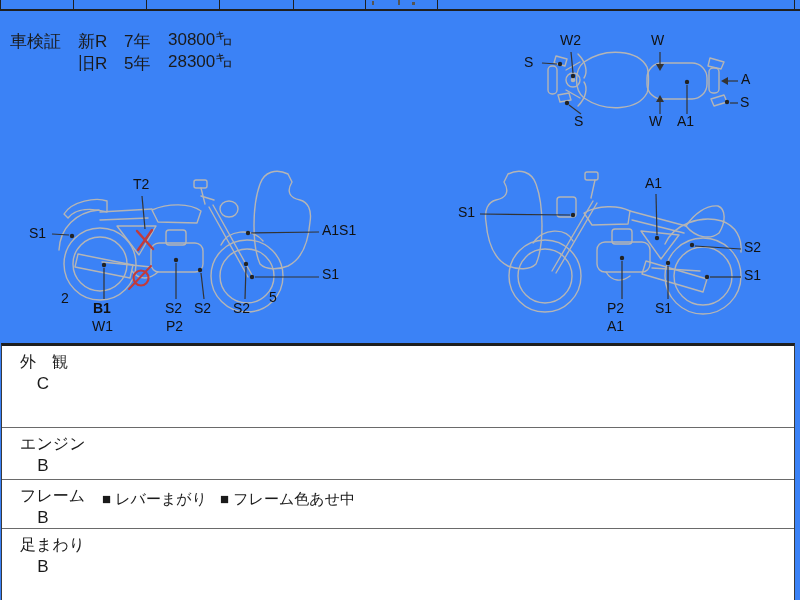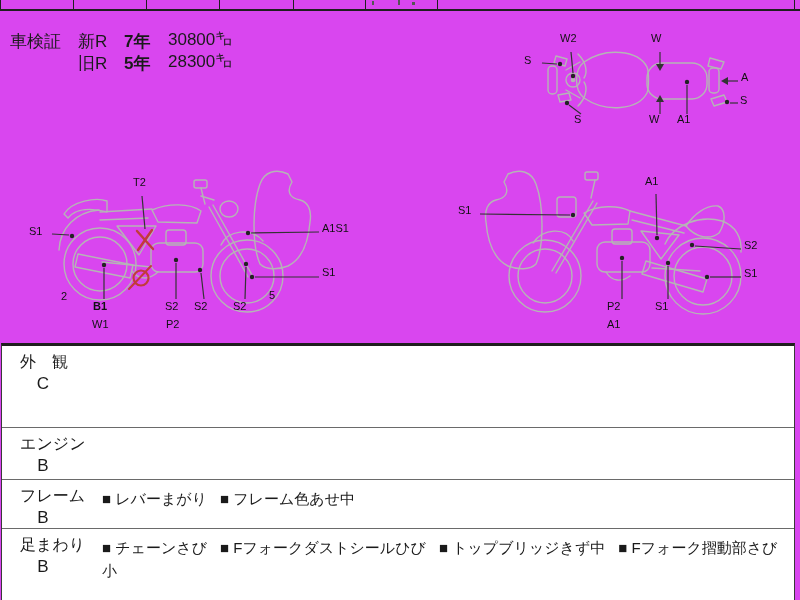--- a/index.html
+++ b/index.html
@@ -1,34 +1,34 @@
 <!DOCTYPE html>
 <html><head>
 <meta charset="utf-8">
 <style>
   html,body{margin:0;padding:0;background:#fff;}
   .screen{
-    position:relative;width:800px;height:600px;background:#d946ef;overflow:hidden;
+    position:relative;width:800px;height:600px;background:#3b82f6;overflow:hidden;
     font-family:"Liberation Sans","DejaVu Sans",sans-serif;color:#1a1a1a;
   }
   
   .topstrip{position:absolute;top:0;left:0;width:800px;height:9px;border-bottom:2px solid #1f1f1f;}
   .topstrip .vline{position:absolute;top:0;height:9px;width:1px;background:#1f1f1f;}
   .topstrip .speck{position:absolute;background:#555;}
   
   .vehicle-header{position:absolute;top:28px;left:10px;font-size:17px;}
   .vehicle-title{position:absolute;top:2px;left:0;white-space:nowrap;}
   .vehicle-line{position:absolute;left:68px;display:flex;white-space:nowrap;}
   .vehicle-line .era{width:46px;}
-  .vehicle-line .years{width:44px;font-weight:bold;}
+  .vehicle-line .years{width:44px;}
   .vl-1{top:2px;} .vl-2{top:24px;}
   
   .stage{position:absolute;top:0;left:0;width:800px;height:600px;}
   .stage svg{position:absolute;top:0;left:0;}
-  .diagram-label{position:absolute;font-size:11px;line-height:1;color:#111;white-space:nowrap;}
+  .diagram-label{position:absolute;font-size:14px;line-height:1;color:#111;white-space:nowrap;}
   
   .report{
     position:absolute;top:343px;left:1px;width:794px;height:257px;
     border-top:3px solid #1f1f1f;border-left:1px solid #3a3a3a;border-right:1px solid #3a3a3a;
     box-sizing:border-box;background:#fff;
   }
   .report-row{position:relative;box-sizing:border-box;border-bottom:1px solid #6a6a6a;}
   .report-row:last-child{border-bottom:none;}
   .row-exterior{height:82px;} .row-engine{height:52px;} .row-frame{height:49px;} .row-underc{height:76px;}
   .row-label{position:absolute;left:18px;top:6px;font-size:16px;white-space:nowrap;}
@@ -243,17 +243,16 @@
       <div class="row-grade">B</div>
     </div>
     <div class="report-row row-frame">
       <div class="row-label">フレーム</div>
       <div class="row-grade">B</div>
       <div class="row-items"><span class="defect-item">■ レバーまがり</span><span class="defect-item">■ フレーム色あせ中</span></div>
     </div>
     <div class="report-row row-underc">
       <div class="row-label">足まわり</div>
       <div class="row-grade">B</div>
-      <div class="row-items"><span class="defect-item">■ チェーンさび</span><span class="defect-item">■ Fフォークダストシールひび</span><span class="defect-item">■ トップブリッジきず中</span><span class="defect-item">■ Fフォーク摺動部さび小</span></div>
     </div>
   </div>
 
 </div>
 
 </body></html>

